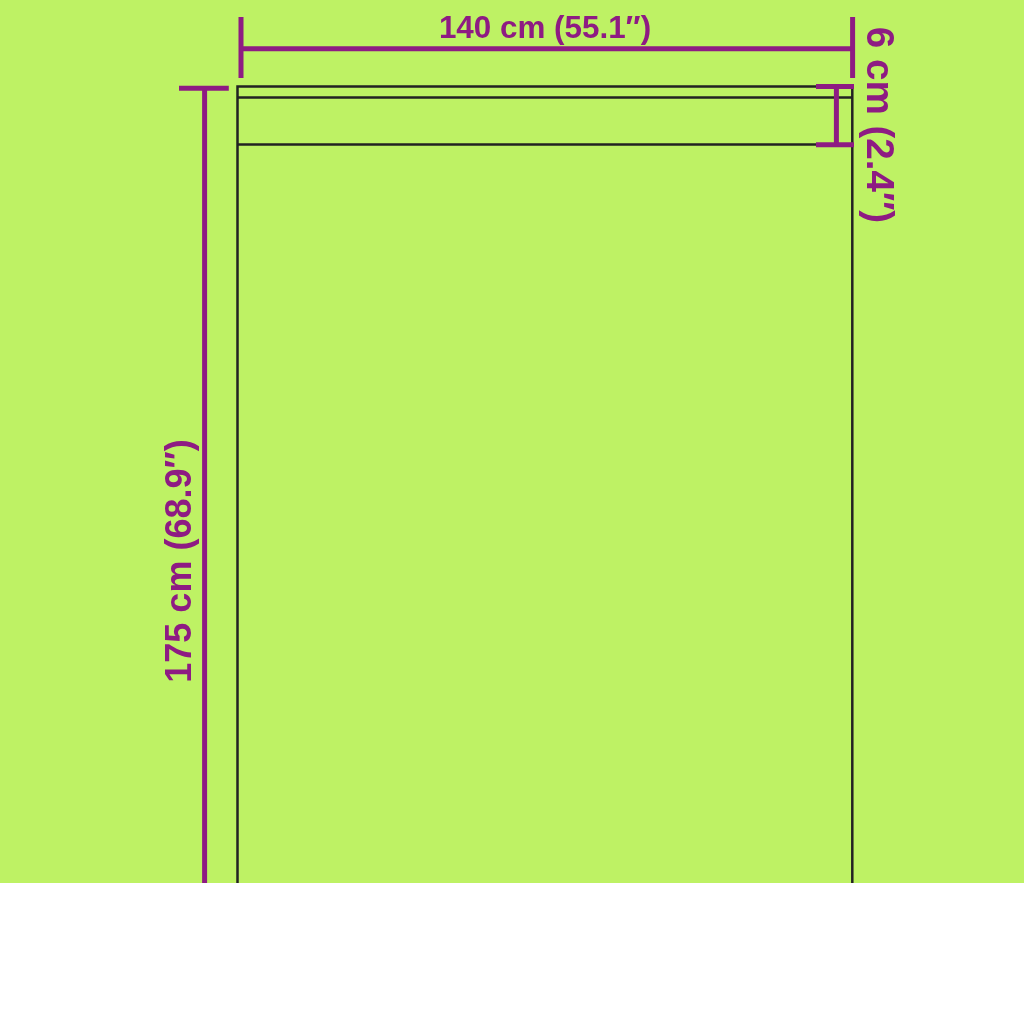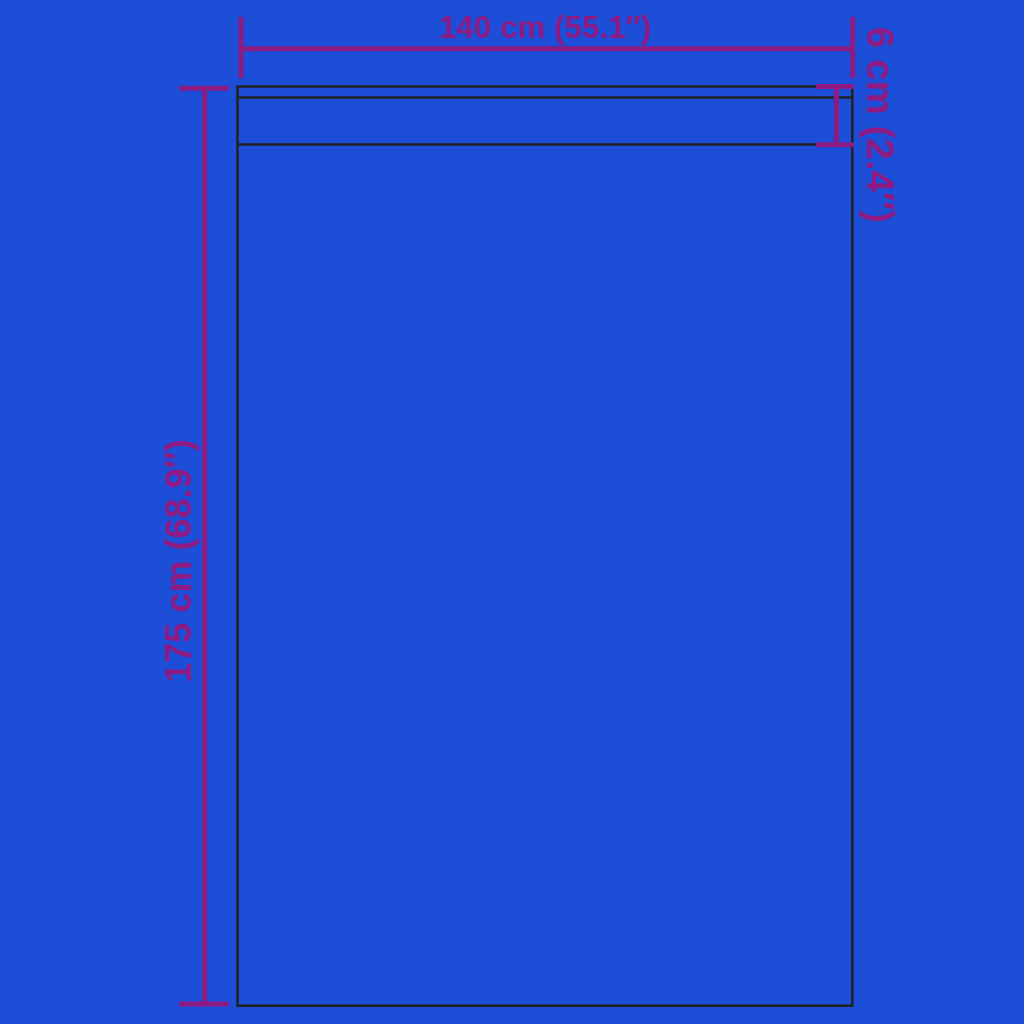--- a/index.html
+++ b/index.html
@@ -1,16 +1,16 @@
 <!DOCTYPE html>
 <html><head>
 <meta charset="utf-8">
 <style>
   html,body{margin:0;padding:0;background:#ffffff;}
-  .wrap{width:1024px;height:1024px;position:relative;overflow:hidden;background:#1d4ed8;}
+  .wrap{width:1024px;height:883px;position:relative;overflow:hidden;background:#bef264;}
   text{font-family:"Liberation Sans",sans-serif;font-weight:bold;fill:#8e1b83;}
 </style>
 </head>
 <body>
 <div class="wrap">
 <svg width="1024" height="1024" viewBox="0 0 1024 1024" xmlns="http://www.w3.org/2000/svg">
 
   <g stroke="#222222" stroke-width="2.5" fill="none">
     <rect x="237.5" y="86.5" width="614.8" height="919.2"></rect>
     <line x1="237.5" y1="97.5" x2="852.3" y2="97.5"></line>

